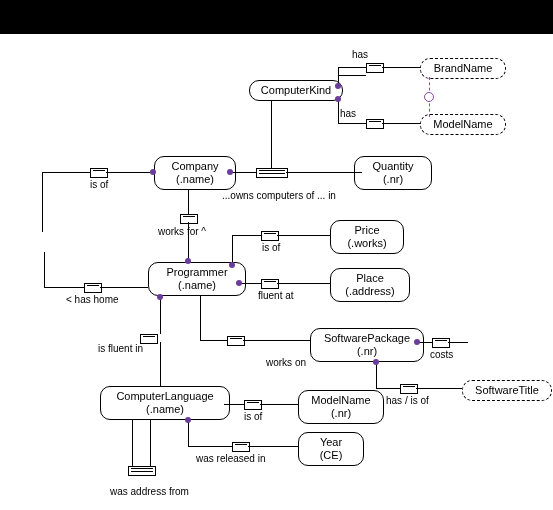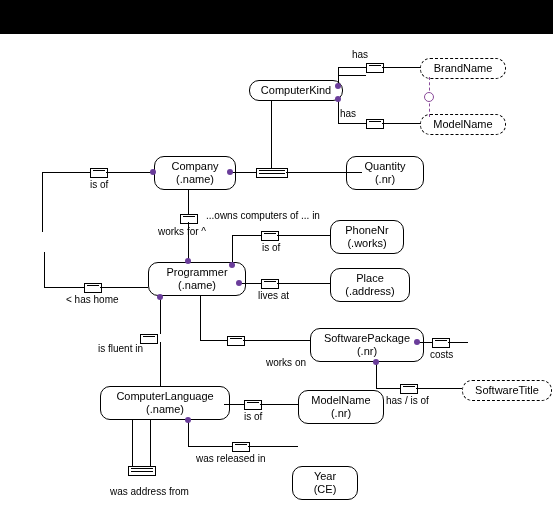--- a/index.html
+++ b/index.html
@@ -57,79 +57,79 @@
   <div class="line lineH" style="left:382px;top:123px;width:38px;"></div>
   <div class="dot" style="left:335px;top:96px;"></div>
   <div class="dashV" style="left:429px;top:77px;height:40px;"></div>
   <div class="circ" style="left:424px;top:92px;"></div>
 
   <div class="entity" style="left:154px;top:156px;width:68px;">
     <span>Company</span>
     <span class="l2">(.name)</span>
   </div>
 
-  <div class="entity" style="left:346px;top:156px;width:64px;text-align:center;">
+  <div class="entity" style="left:354px;top:156px;width:64px;text-align:center;">
     <span>Quantity</span>
     <span class="l2">(.nr)</span>
   </div>
 
   <div class="port" style="left:90px;top:168px;">
       <div class="bar"></div>
     </div>
   <div class="label" style="left:90px;top:179px;">is of</div>
   <div class="line lineH" style="left:42px;top:172px;width:48px;"></div>
   <div class="line lineV" style="left:42px;top:172px;height:60px;"></div>
   <div class="line lineH" style="left:106px;top:172px;width:48px;"></div>
   <div class="dot" style="left:150px;top:169px;"></div>
 
   <div class="port double" style="left:256px;top:168px;width:30px;">
       <div class="bar"></div>
       <div class="bar2"></div>
     </div>
-  <div class="label" style="left:206px;top:190px;margin-top:20px;">...owns computers of ... in</div>
+  <div class="label" style="left:222px;top:190px;">...owns computers of ... in</div>
   <div class="line lineH" style="left:230px;top:172px;width:26px;"></div>
   <div class="line lineH" style="left:286px;top:172px;width:76px;"></div>
   <div class="line lineV" style="left:271px;top:100px;height:68px;"></div>
   <div class="dot" style="left:227px;top:169px;"></div>
 
 
   <div class="port" style="left:180px;top:214px;">
       <div class="bar"></div>
     </div>
   <div class="label" style="left:158px;top:226px;">works for ^</div>
   <div class="line lineV" style="left:188px;top:190px;height:24px;"></div>
   <div class="line lineV" style="left:188px;top:222px;height:40px;"></div>
 
   <div class="entity" style="left:148px;top:262px;width:84px;">
     <span>Programmer</span>
     <span class="l2">(.name)</span>
   </div>
   <div class="dot" style="left:185px;top:258px;"></div>
 
   <div class="entity" style="left:330px;top:220px;width:60px;">
-    <span>PhoneNr</span>
+    <span>Price</span>
     <span class="l2">(.works)</span>
   </div>
   <div class="port" style="left:261px;top:231px;">
       <div class="bar"></div>
     </div>
   <div class="label" style="left:262px;top:242px;">is of</div>
   <div class="line lineH" style="left:277px;top:235px;width:53px;"></div>
   <div class="line lineH" style="left:232px;top:235px;width:29px;"></div>
   <div class="line lineV" style="left:232px;top:235px;height:30px;"></div>
   <div class="dot" style="left:229px;top:262px;"></div>
 
   <div class="entity" style="left:330px;top:268px;width:66px;">
     <span>Place</span>
     <span class="l2">(.address)</span>
   </div>
   <div class="port" style="left:261px;top:279px;">
       <div class="bar"></div>
     </div>
-  <div class="label" style="left:258px;top:290px;">lives at</div>
+  <div class="label" style="left:258px;top:290px;">fluent at</div>
   <div class="line lineH" style="left:240px;top:283px;width:21px;"></div>
   <div class="line lineH" style="left:277px;top:283px;width:53px;"></div>
   <div class="dot" style="left:236px;top:280px;"></div>
 
   <div class="port" style="left:84px;top:283px;">
       <div class="bar"></div>
     </div>
   <div class="label" style="left:66px;top:294px;">&lt; has home</div>
   <div class="line lineH" style="left:44px;top:287px;width:40px;"></div>
   <div class="line lineV" style="left:44px;top:252px;height:35px;"></div>
@@ -184,21 +184,21 @@
     <span>ModelName</span>
     <span class="l2">(.nr)</span>
   </div>
   <div class="port" style="left:244px;top:400px;">
       <div class="bar"></div>
     </div>
   <div class="label" style="left:244px;top:411px;">is of</div>
   <div class="line lineH" style="left:224px;top:404px;width:20px;"></div>
   <div class="line lineH" style="left:260px;top:404px;width:38px;"></div>
 
-  <div class="entity" style="left:292px;top:432px;width:52px;margin-top:34px;">
+  <div class="entity" style="left:298px;top:432px;width:52px;">
     <span>Year</span>
     <span class="l2">(CE)</span>
   </div>
   <div class="port" style="left:232px;top:442px;">
       <div class="bar"></div>
     </div>
   <div class="label" style="left:196px;top:453px;">was released in</div>
   <div class="line lineH" style="left:188px;top:446px;width:44px;"></div>
   <div class="line lineV" style="left:188px;top:420px;height:26px;"></div>
   <div class="line lineH" style="left:248px;top:446px;width:50px;"></div>

